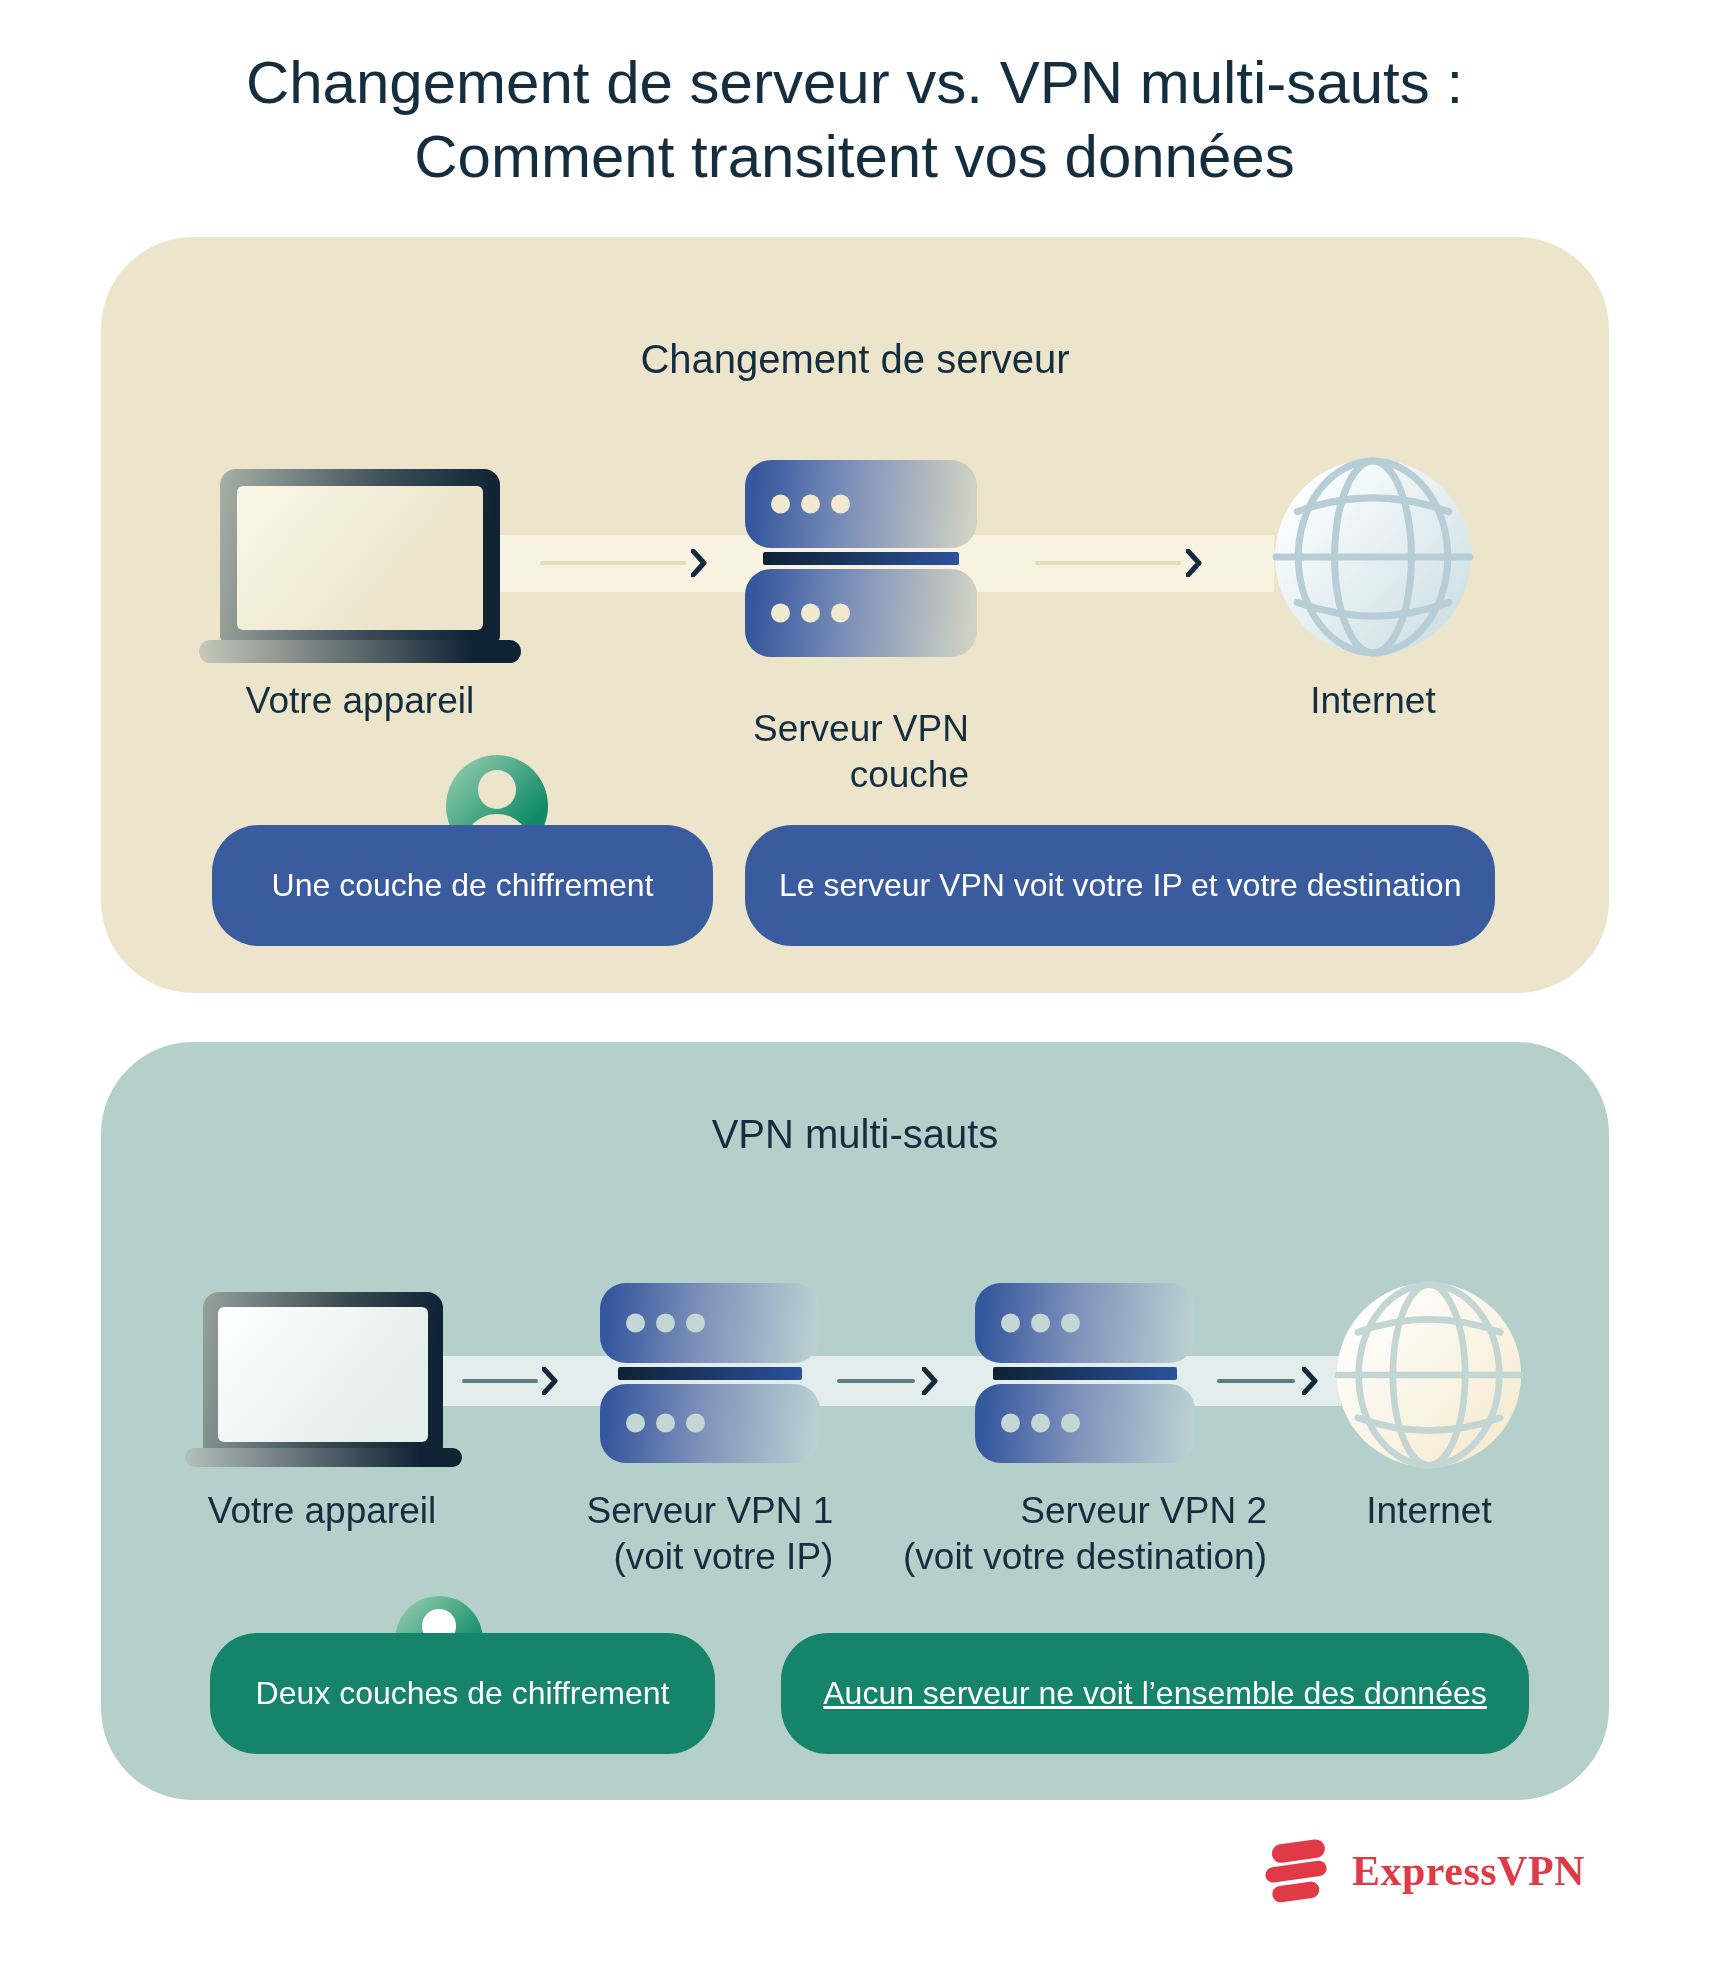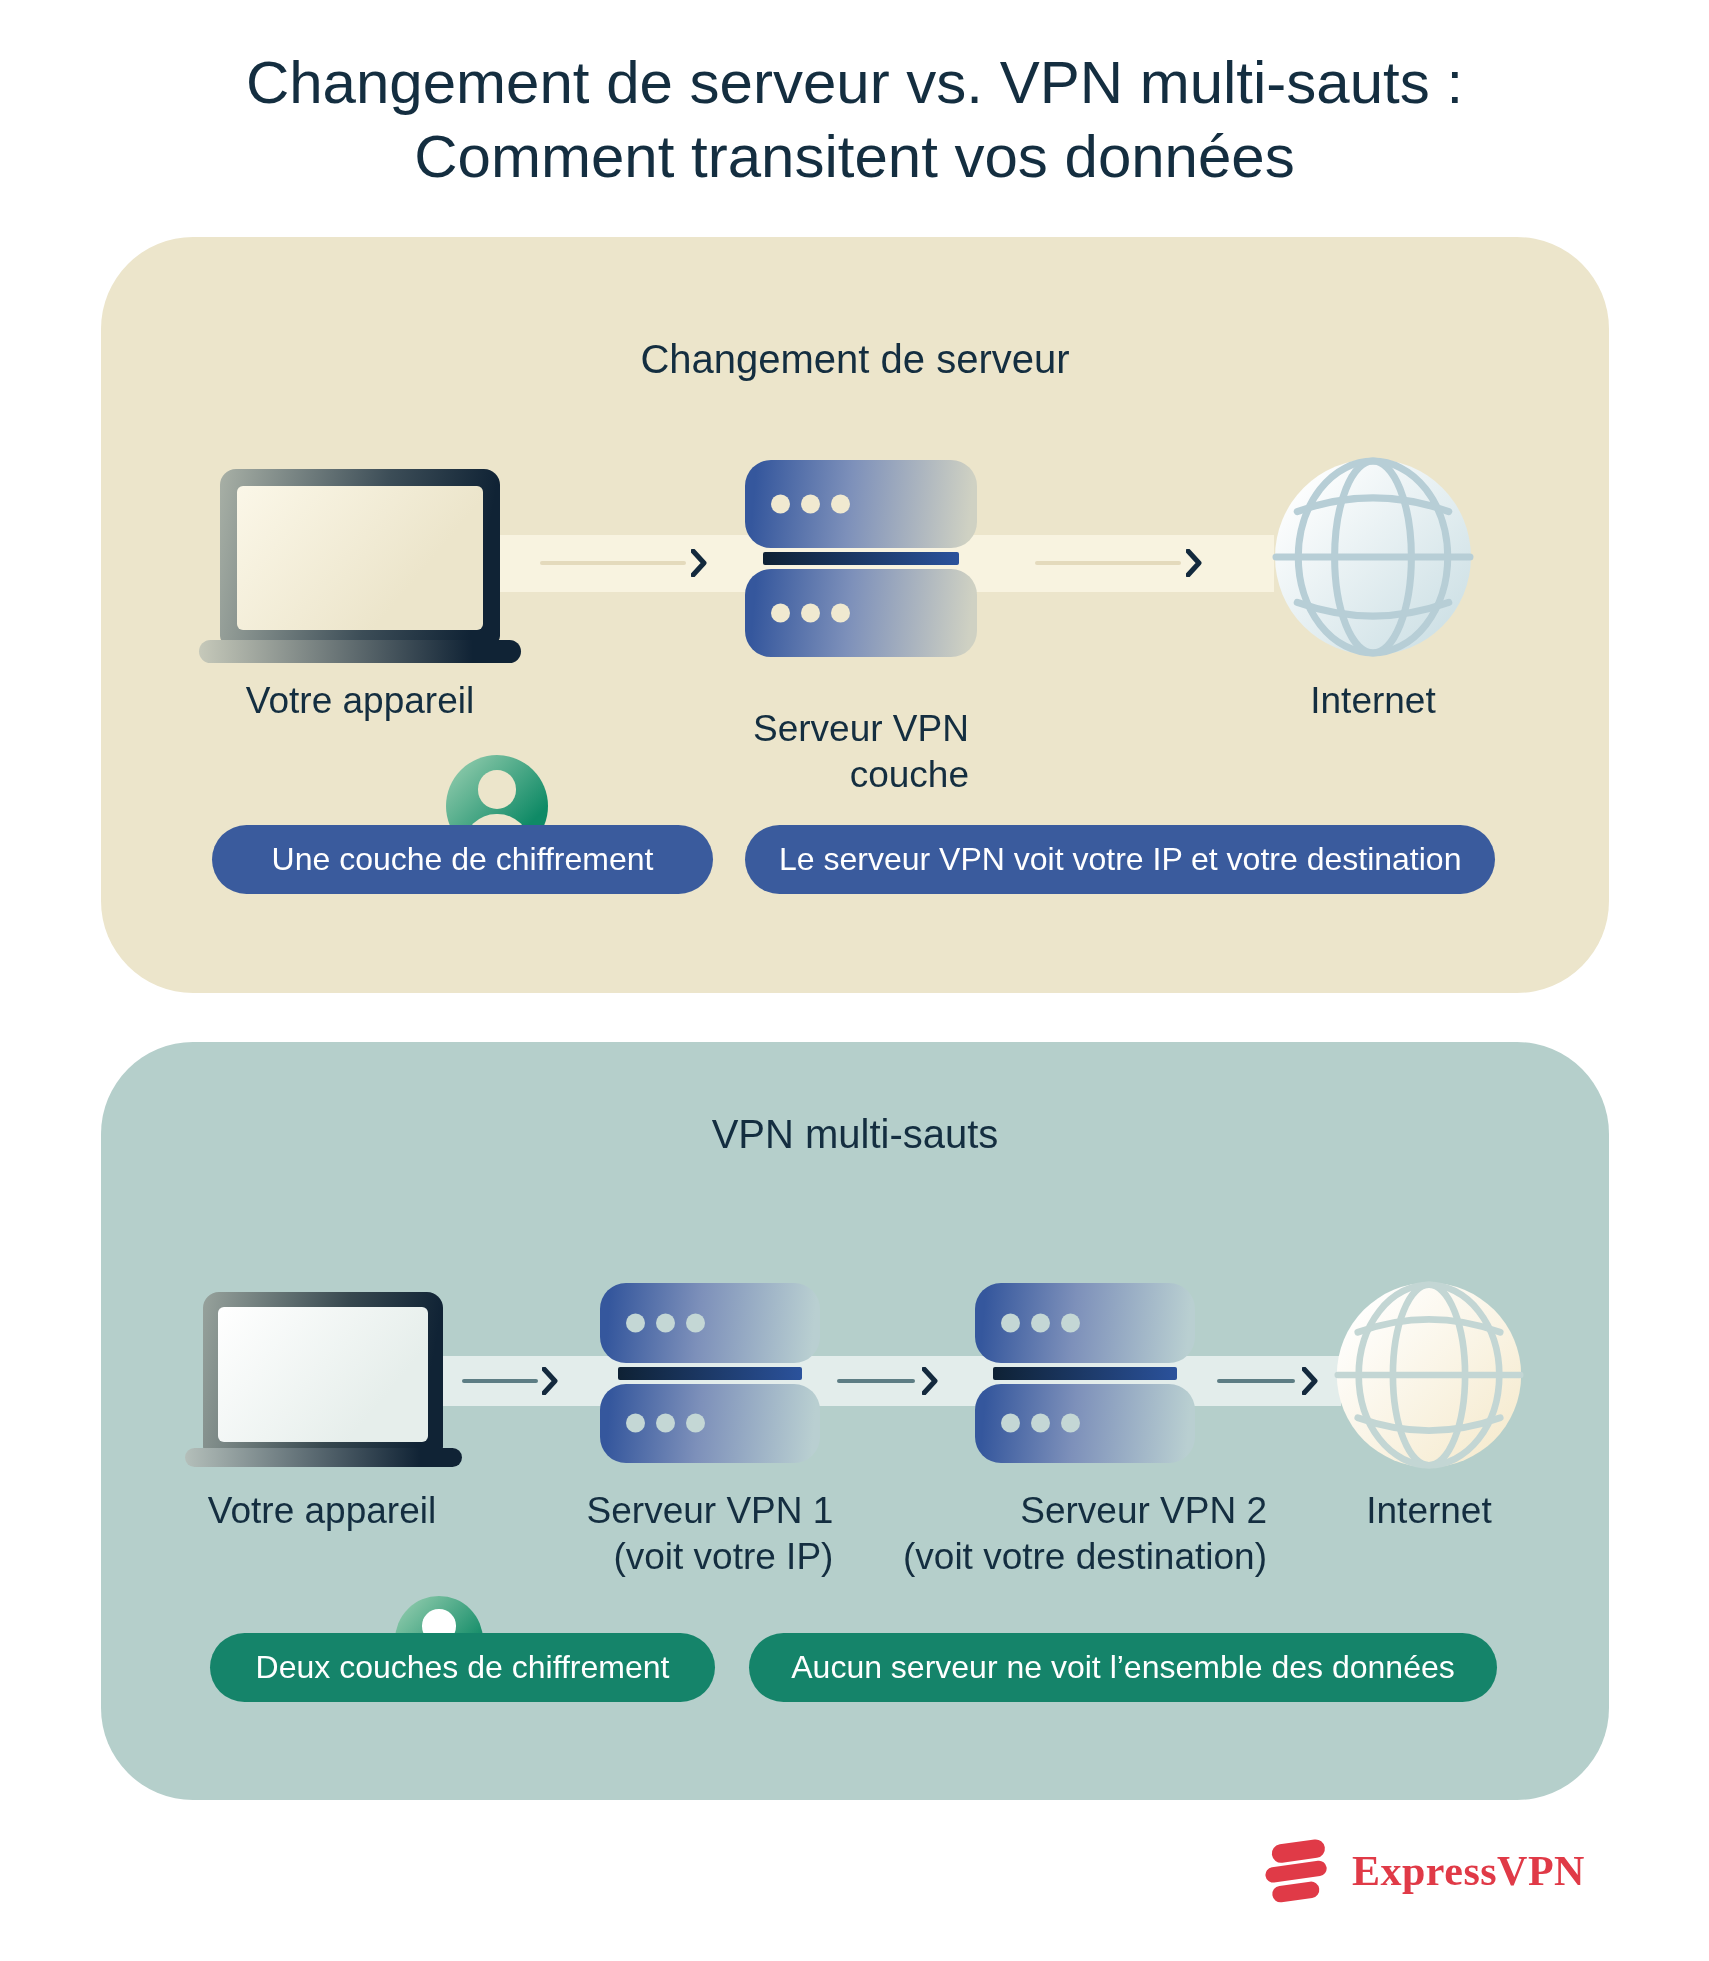--- a/index.html
+++ b/index.html
@@ -82,29 +82,29 @@
   
   .icon-label{position:absolute;transform:translateX(-50%);text-align:right;
       font-size:37px;line-height:46px;color:#142e40;white-space:nowrap;}
   .icon-label span{display:block;}
   .panel-beige .icon-label{top:441px;}
   .panel-teal .icon-label{top:446px;}
   .lbl-device-1{left:259px;} .lbl-server-1{left:760px;margin-top:28px;} .lbl-internet-1{left:1272px;}
   .lbl-device-2{left:221px;} .lbl-srv1-2{left:609px;} .lbl-srv2-2{left:984px;} .lbl-internet-2{left:1328px;}
 
   
-  .pill{position:absolute;height:69px;border-radius:47px;box-sizing:border-box;
+  .pill{position:absolute;height:121px;border-radius:47px;box-sizing:border-box;
         display:inline-flex;align-items:center;justify-content:center;padding:0 34px;
         color:#ffffff;font-size:32px;white-space:nowrap;}
   .pill-blue{background:#3a5b9d;}
   .pill-green{background:#15846a;}
   .p1-1{left:111px;top:588px;min-width:501px;}
   .p1-2{left:644px;top:588px;min-width:745px;}
   .p2-1{left:109px;top:591px;min-width:505px;}
-  .p2-2{left:648px;top:591px;min-width:748px;}
+  .p2-2{left:680px;top:591px;min-width:748px;text-decoration:underline;}
 
   
   .brand{position:absolute;left:1260px;top:1838px;display:flex;align-items:center;gap:18px;}
   .brand-icon{width:74px;height:66px;}
   .brand-word{font-family:"Liberation Serif",serif;font-weight:700;font-size:42px;
       color:#e03a47;letter-spacing:0.5px;}
 </style>
 </head>
 <body>
 

